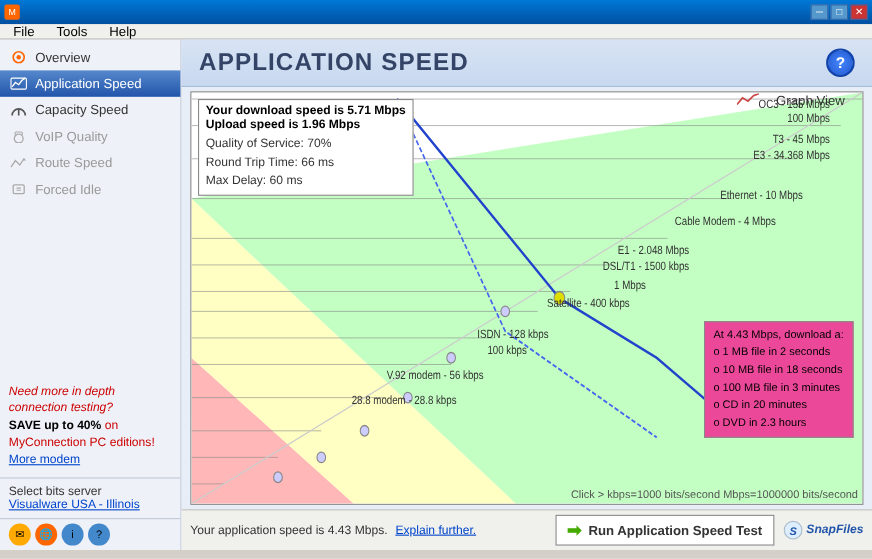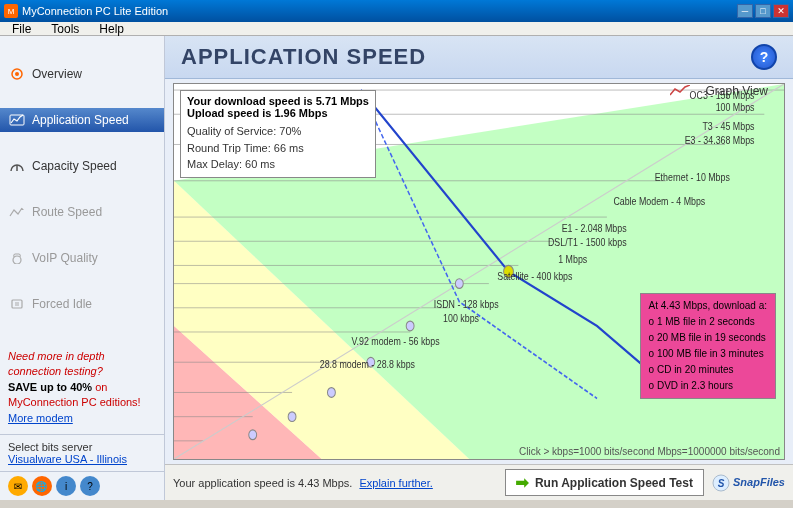--- a/index.html
+++ b/index.html
@@ -16,21 +16,21 @@
     
     .menubar { height: 14px; background: #f0f0ec; border-bottom: 1px solid #b0b0b0; display: flex; align-items: center; padding: 0 4px; gap: 4px; }
     .menu-item { padding: 2px 8px; font-size: 12px; cursor: pointer; color: #000; }
 
     
     .main { display: flex; height: calc(508px - 44px); }
 
     
     .sidebar { width: 165px; background: #eef2f8; border-right: 1px solid #c0c8d8; display: flex; flex-direction: column; }
     .sidebar-nav { flex: 1; padding: 4px 0; }
-    .nav-item { display: flex; align-items: center; gap: 6px; padding: 5px 8px; cursor: pointer; color: #333; font-size: 12px; margin-top: 22px; }
+    .nav-item { display: flex; align-items: center; gap: 6px; padding: 5px 8px; cursor: pointer; color: #333; font-size: 12px; }
     .nav-item.active { background: linear-gradient(to bottom, #5588cc, #2255aa); color: white; }
     .nav-item.disabled { color: #999; cursor: default; }
     .nav-icon { width: 18px; height: 14px; display: flex; align-items: center; justify-content: center; flex-shrink: 0; }
 
     .sidebar-promo { padding: 8px; font-size: 11px; color: #cc0000; line-height: 1.4; }
     .sidebar-promo .bold { font-weight: bold; color: #000; }
     .sidebar-promo .link { color: #0044cc; text-decoration: underline; cursor: pointer; }
 
     .sidebar-server { padding: 6px 8px; font-size: 11px; color: #333; border-top: 1px solid #c0c8d8; }
     .sidebar-server .server-link { color: #0044cc; text-decoration: underline; cursor: pointer; }
@@ -74,21 +74,20 @@
 
     
     .graph-caption { position: absolute; bottom: 2px; right: 4px; font-size: 10px; color: #555; }
   </style>
 </head>
 <body>
 
 <div class="titlebar">
   <div class="titlebar-left">
     <div class="titlebar-icon">M</div>
-    <span>MyConnection PC Lite Edition</span>
   </div>
   <div class="titlebar-controls">
     <div class="titlebar-btn">─</div>
     <div class="titlebar-btn">□</div>
     <div class="titlebar-btn close">✕</div>
   </div>
 </div>
 
 <div class="menubar">
   <span class="menu-item">File</span>
@@ -127,35 +126,35 @@
               <path d="M2,12 A6,6 0 1,1 14,12" fill="none" stroke="#555" stroke-width="1.5"></path>
               <line x1="8" y1="12" x2="8" y2="6" stroke="#555" stroke-width="1.5"></line>
             </svg>
         </div>
         <span>Capacity Speed</span>
       </div>
 
       <div class="nav-item disabled">
         <div class="nav-icon">
           <svg width="16" height="12" viewBox="0 0 16 12">
+              <circle cx="8" cy="8" r="4" fill="none" stroke="#aaa" stroke-width="1.2"></circle>
+              <path d="M5,5 Q4,2 6,2 L10,2 Q12,2 11,5" fill="none" stroke="#aaa" stroke-width="1"></path>
+            </svg>
+        </div>
+        <span>VoIP Quality</span>
+      </div>
+
+      <div class="nav-item disabled">
+        <div class="nav-icon">
+          <svg width="16" height="12" viewBox="0 0 16 12">
               <polyline points="1,10 5,4 9,8 13,2" fill="none" stroke="#aaa" stroke-width="1.2"></polyline>
               <polygon points="13,2 15,4 12,4" fill="#aaa"></polygon>
             </svg>
         </div>
         <span>Route Speed</span>
-      </div>
-
-      <div class="nav-item disabled">
-        <div class="nav-icon">
-          <svg width="16" height="12" viewBox="0 0 16 12">
-              <circle cx="8" cy="8" r="4" fill="none" stroke="#aaa" stroke-width="1.2"></circle>
-              <path d="M5,5 Q4,2 6,2 L10,2 Q12,2 11,5" fill="none" stroke="#aaa" stroke-width="1"></path>
-            </svg>
-        </div>
-        <span>VoIP Quality</span>
       </div>
 
       <div class="nav-item disabled">
         <div class="nav-icon">
           <svg width="16" height="12" viewBox="0 0 16 12">
               <rect x="3" y="2" width="10" height="8" rx="1" fill="none" stroke="#aaa" stroke-width="1.2"></rect>
               <line x1="6" y1="5" x2="10" y2="5" stroke="#aaa" stroke-width="1"></line>
               <line x1="6" y1="7" x2="10" y2="7" stroke="#aaa" stroke-width="1"></line>
             </svg>
         </div>
@@ -259,21 +258,21 @@
         <svg width="20" height="12" viewBox="0 0 20 12">
           <polyline points="0,10 5,4 10,7 15,2 20,0" fill="none" stroke="#cc4444" stroke-width="1.5"></polyline>
         </svg>
         <span>Graph View</span>
       </div>
 
       
       <div class="download-info">
         <div>At 4.43 Mbps, download a:</div>
         <div>o  1 MB file in 2 seconds</div>
-        <div>o  20 MB file in 19 seconds</div>
+        <div>o  10 MB file in 18 seconds</div>
         <div>o  100 MB file in 3 minutes</div>
         <div>o  CD in 20 minutes</div>
         <div>o  DVD in 2.3 hours</div>
       </div>
 
       
       <div class="graph-caption">Click &gt; kbps=1000 bits/second  Mbps=1000000 bits/second</div>
     </div>
 
     <div class="footer">

